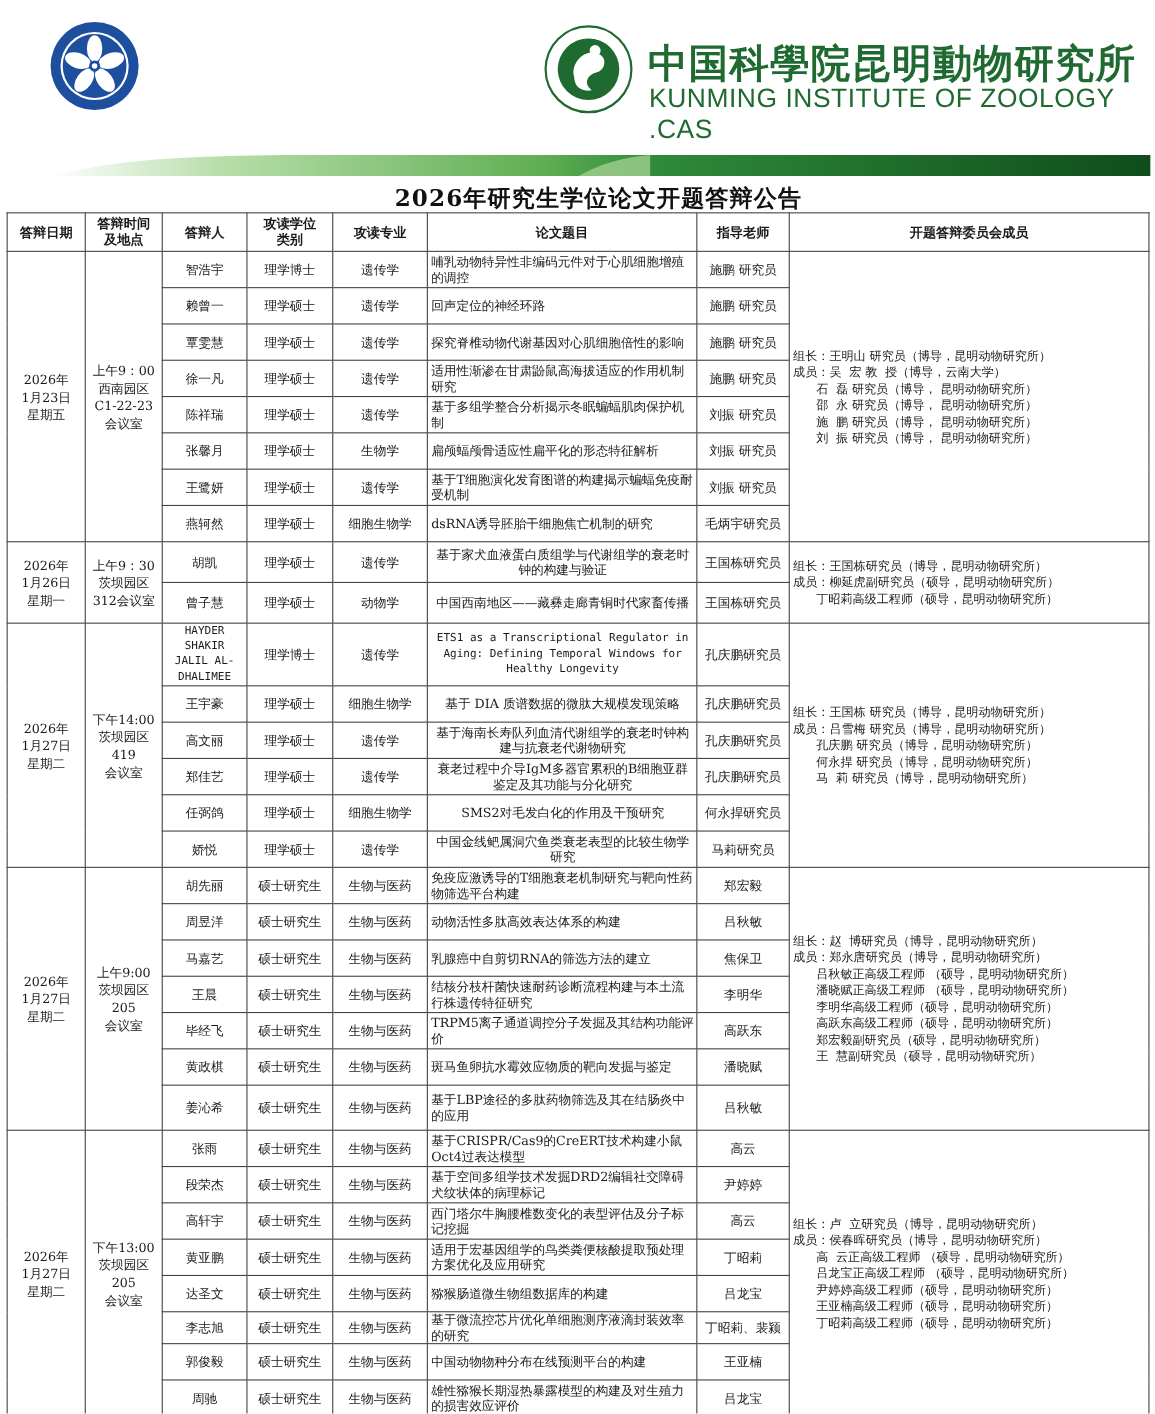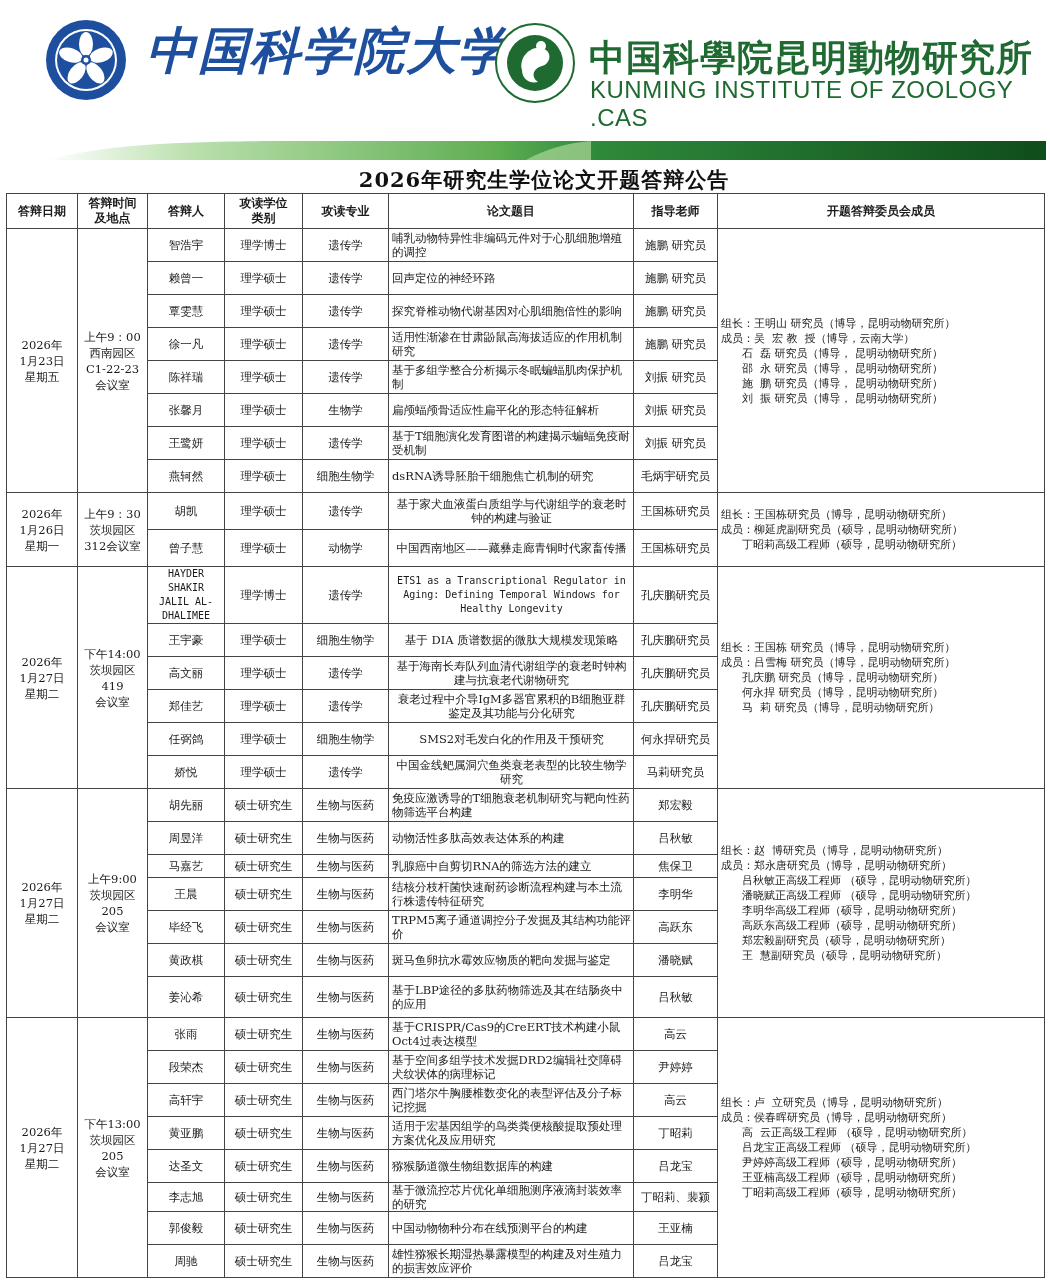--- a/index.html
+++ b/index.html
@@ -40,21 +40,20 @@
     <g fill="#ffffff">
       <ellipse cx="42" cy="26" rx="7" ry="12"></ellipse>
       <ellipse cx="42" cy="26" rx="7" ry="12" transform="rotate(72 42 42)"></ellipse>
       <ellipse cx="42" cy="26" rx="7" ry="12" transform="rotate(144 42 42)"></ellipse>
       <ellipse cx="42" cy="26" rx="7" ry="12" transform="rotate(216 42 42)"></ellipse>
       <ellipse cx="42" cy="26" rx="7" ry="12" transform="rotate(288 42 42)"></ellipse>
     </g>
     <circle cx="42" cy="42" r="5" fill="#1d4f9e"></circle>
     <circle cx="42" cy="42" r="2.5" fill="#ffffff"></circle>
   </svg>
-  <div class="ucas-cn">中国科学院大学</div>
 
   <svg class="logo-kiz" viewBox="0 0 82 86">
     <circle cx="41" cy="43" r="39" fill="#ffffff" stroke="#1e6a31" stroke-width="2"></circle>
     <circle cx="41" cy="43" r="28" fill="#1e6a31"></circle>
     <path d="M28 50 C24 36, 40 22, 52 30 C58 34, 56 44, 48 46 C40 48, 36 56, 44 62 C34 64, 28 58, 28 50 Z" fill="#ffffff"></path>
     <circle cx="47" cy="26" r="5" fill="#ffffff"></circle>
   </svg>
   <div class="kiz-cn">中国科學院昆明動物研究所</div>
   <div class="kiz-en">KUNMING INSTITUTE OF ZOOLOGY .CAS</div>
 
@@ -269,21 +268,21 @@
       郑宏毅副研究员（硕导，昆明动物研究所）
       王  慧副研究员（硕导，昆明动物研究所）</td>
       </tr>
       <tr class="r" style="height: 33px;">
         <td class="name">周昱洋</td>
         <td>硕士研究生</td>
         <td>生物与医药</td>
         <td class="topic">动物活性多肽高效表达体系的构建</td>
         <td>吕秋敏</td>
       </tr>
-      <tr class="r" style="height: 23px;">
+      <tr class="r" style="height: 33px;">
         <td class="name">马嘉艺</td>
         <td>硕士研究生</td>
         <td>生物与医药</td>
         <td class="topic">乳腺癌中自剪切RNA的筛选方法的建立</td>
         <td>焦保卫</td>
       </tr>
       <tr class="r" style="height: 33px;">
         <td class="name">王晨</td>
         <td>硕士研究生</td>
         <td>生物与医药</td>

